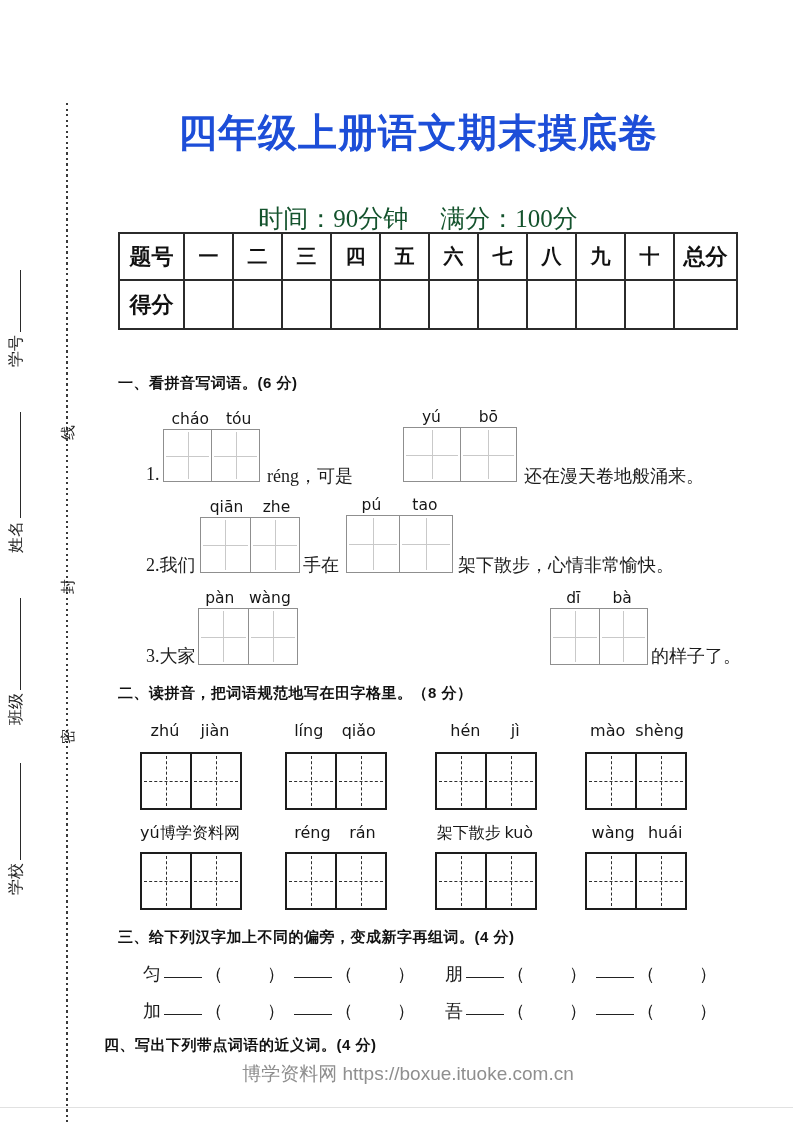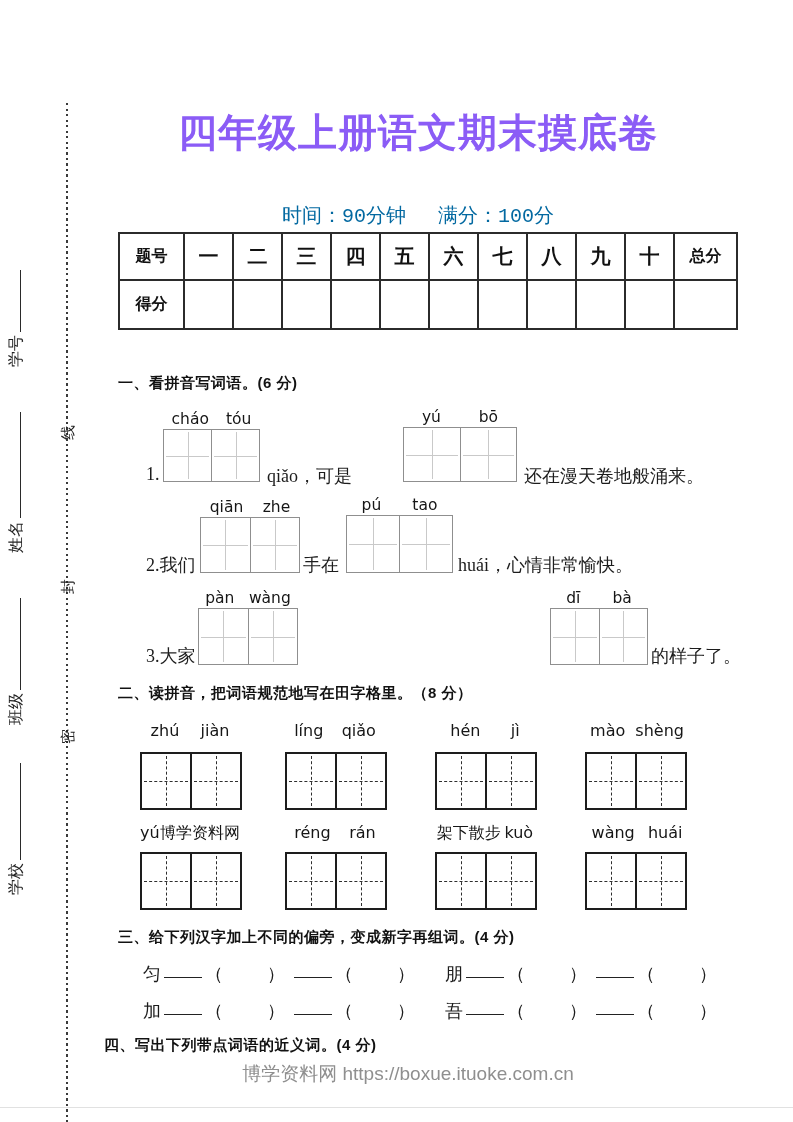--- a/index.html
+++ b/index.html
@@ -12,30 +12,30 @@
   .side-field{position:absolute;left:26px;height:20px;line-height:20px;white-space:nowrap;
     transform:rotate(-90deg);transform-origin:left bottom;
     font-family:"Liberation Serif",serif;font-size:16px;color:#222;}
   .fline{display:inline-block;height:4px;border-bottom:1.5px solid #2a2a2a;margin-left:3px;vertical-align:baseline;}
   .seal-char{position:absolute;left:58px;width:20px;text-align:center;
     transform:rotate(-90deg);font-size:15px;color:#222;}
 
   
   .title{position:absolute;left:110px;top:106px;width:616px;text-align:center;
     font-family:"Liberation Sans",sans-serif;font-weight:900;font-size:39px;
-    letter-spacing:1px;color:#8b5cf6;}
+    letter-spacing:1px;color:#1d4ed8;}
   .meta{position:absolute;left:110px;top:202px;width:616px;text-align:center;
-    font-family:Liberation Mono, monospace;font-size:20px;color:#0369a1;}
+    font-family:Liberation Serif, serif;font-size:25px;color:#14532d;}
   .meta .m1{margin-right:32px;}
 
   
   .score-table{position:absolute;left:118px;top:232px;border-collapse:collapse;table-layout:fixed;}
   .score-table th,.score-table td{border:2px solid #2b2b2b;text-align:center;padding:0;background:#fff;}
   .score-table th{font-family:"Liberation Serif",serif;font-weight:bold;font-size:20px;color:#111;}
-  .score-table .lbl{font-size:16px;margin-left:47px;}
+  .score-table .lbl{font-size:22px;margin-left:47px;}
   .score-table tr.r1 th{height:45px;}
   .score-table tr.r2 td,.score-table tr.r2 th{height:47px;}
 
   
   .h{position:absolute;font-family:"Liberation Sans",sans-serif;font-weight:bold;
      font-size:15px;color:#121212;letter-spacing:.5px;white-space:nowrap;}
   .t{position:absolute;font-size:18px;color:#1c1c1c;white-space:nowrap;}
 
   
   .py{position:absolute;display:flex;justify-content:space-around;
@@ -149,21 +149,21 @@
 
   <div class="py" style="left:163px;top:410px;width:97px">
     <span>cháo</span>
       <span>tóu</span>
   </div>
   <div class="tzg light" style="left:163px;top:429px;width:97px;height:53px">
       <i class="cell"></i>
       <i class="cell"></i>
     </div>
   <div class="t" style="left:146px;top:464px">1.</div>
-  <div class="t" style="left:267px;top:464px">qiǎo，可是</div>
+  <div class="t" style="left:267px;top:464px">réng，可是</div>
   <div class="py" style="left:403px;top:408px;width:114px">
     <span>yú</span>
       <span>bō</span>
   </div>
   <div class="tzg light" style="left:403px;top:427px;width:114px;height:55px">
       <i class="cell"></i>
       <i class="cell"></i>
     </div>
   <div class="t" style="left:524px;top:464px">还在漫天卷地般涌来。</div>
 
@@ -178,21 +178,21 @@
   <div class="t" style="left:146px;top:553px">2.我们</div>
   <div class="t" style="left:303px;top:553px">手在</div>
   <div class="py" style="left:346px;top:496px;width:107px">
     <span>pú</span>
       <span>tao</span>
   </div>
   <div class="tzg light" style="left:346px;top:515px;width:107px;height:58px">
       <i class="cell"></i>
       <i class="cell"></i>
     </div>
-  <div class="t" style="left:458px;top:553px">huái，心情非常愉快。</div>
+  <div class="t" style="left:458px;top:553px">架下散步，心情非常愉快。</div>
 
   <div class="py" style="left:198px;top:589px;width:100px">
     <span>pàn</span>
       <span>wàng</span>
   </div>
   <div class="tzg light" style="left:198px;top:608px;width:100px;height:57px">
       <i class="cell"></i>
       <i class="cell"></i>
     </div>
   <div class="t" style="left:146px;top:644px">3.大家</div>

